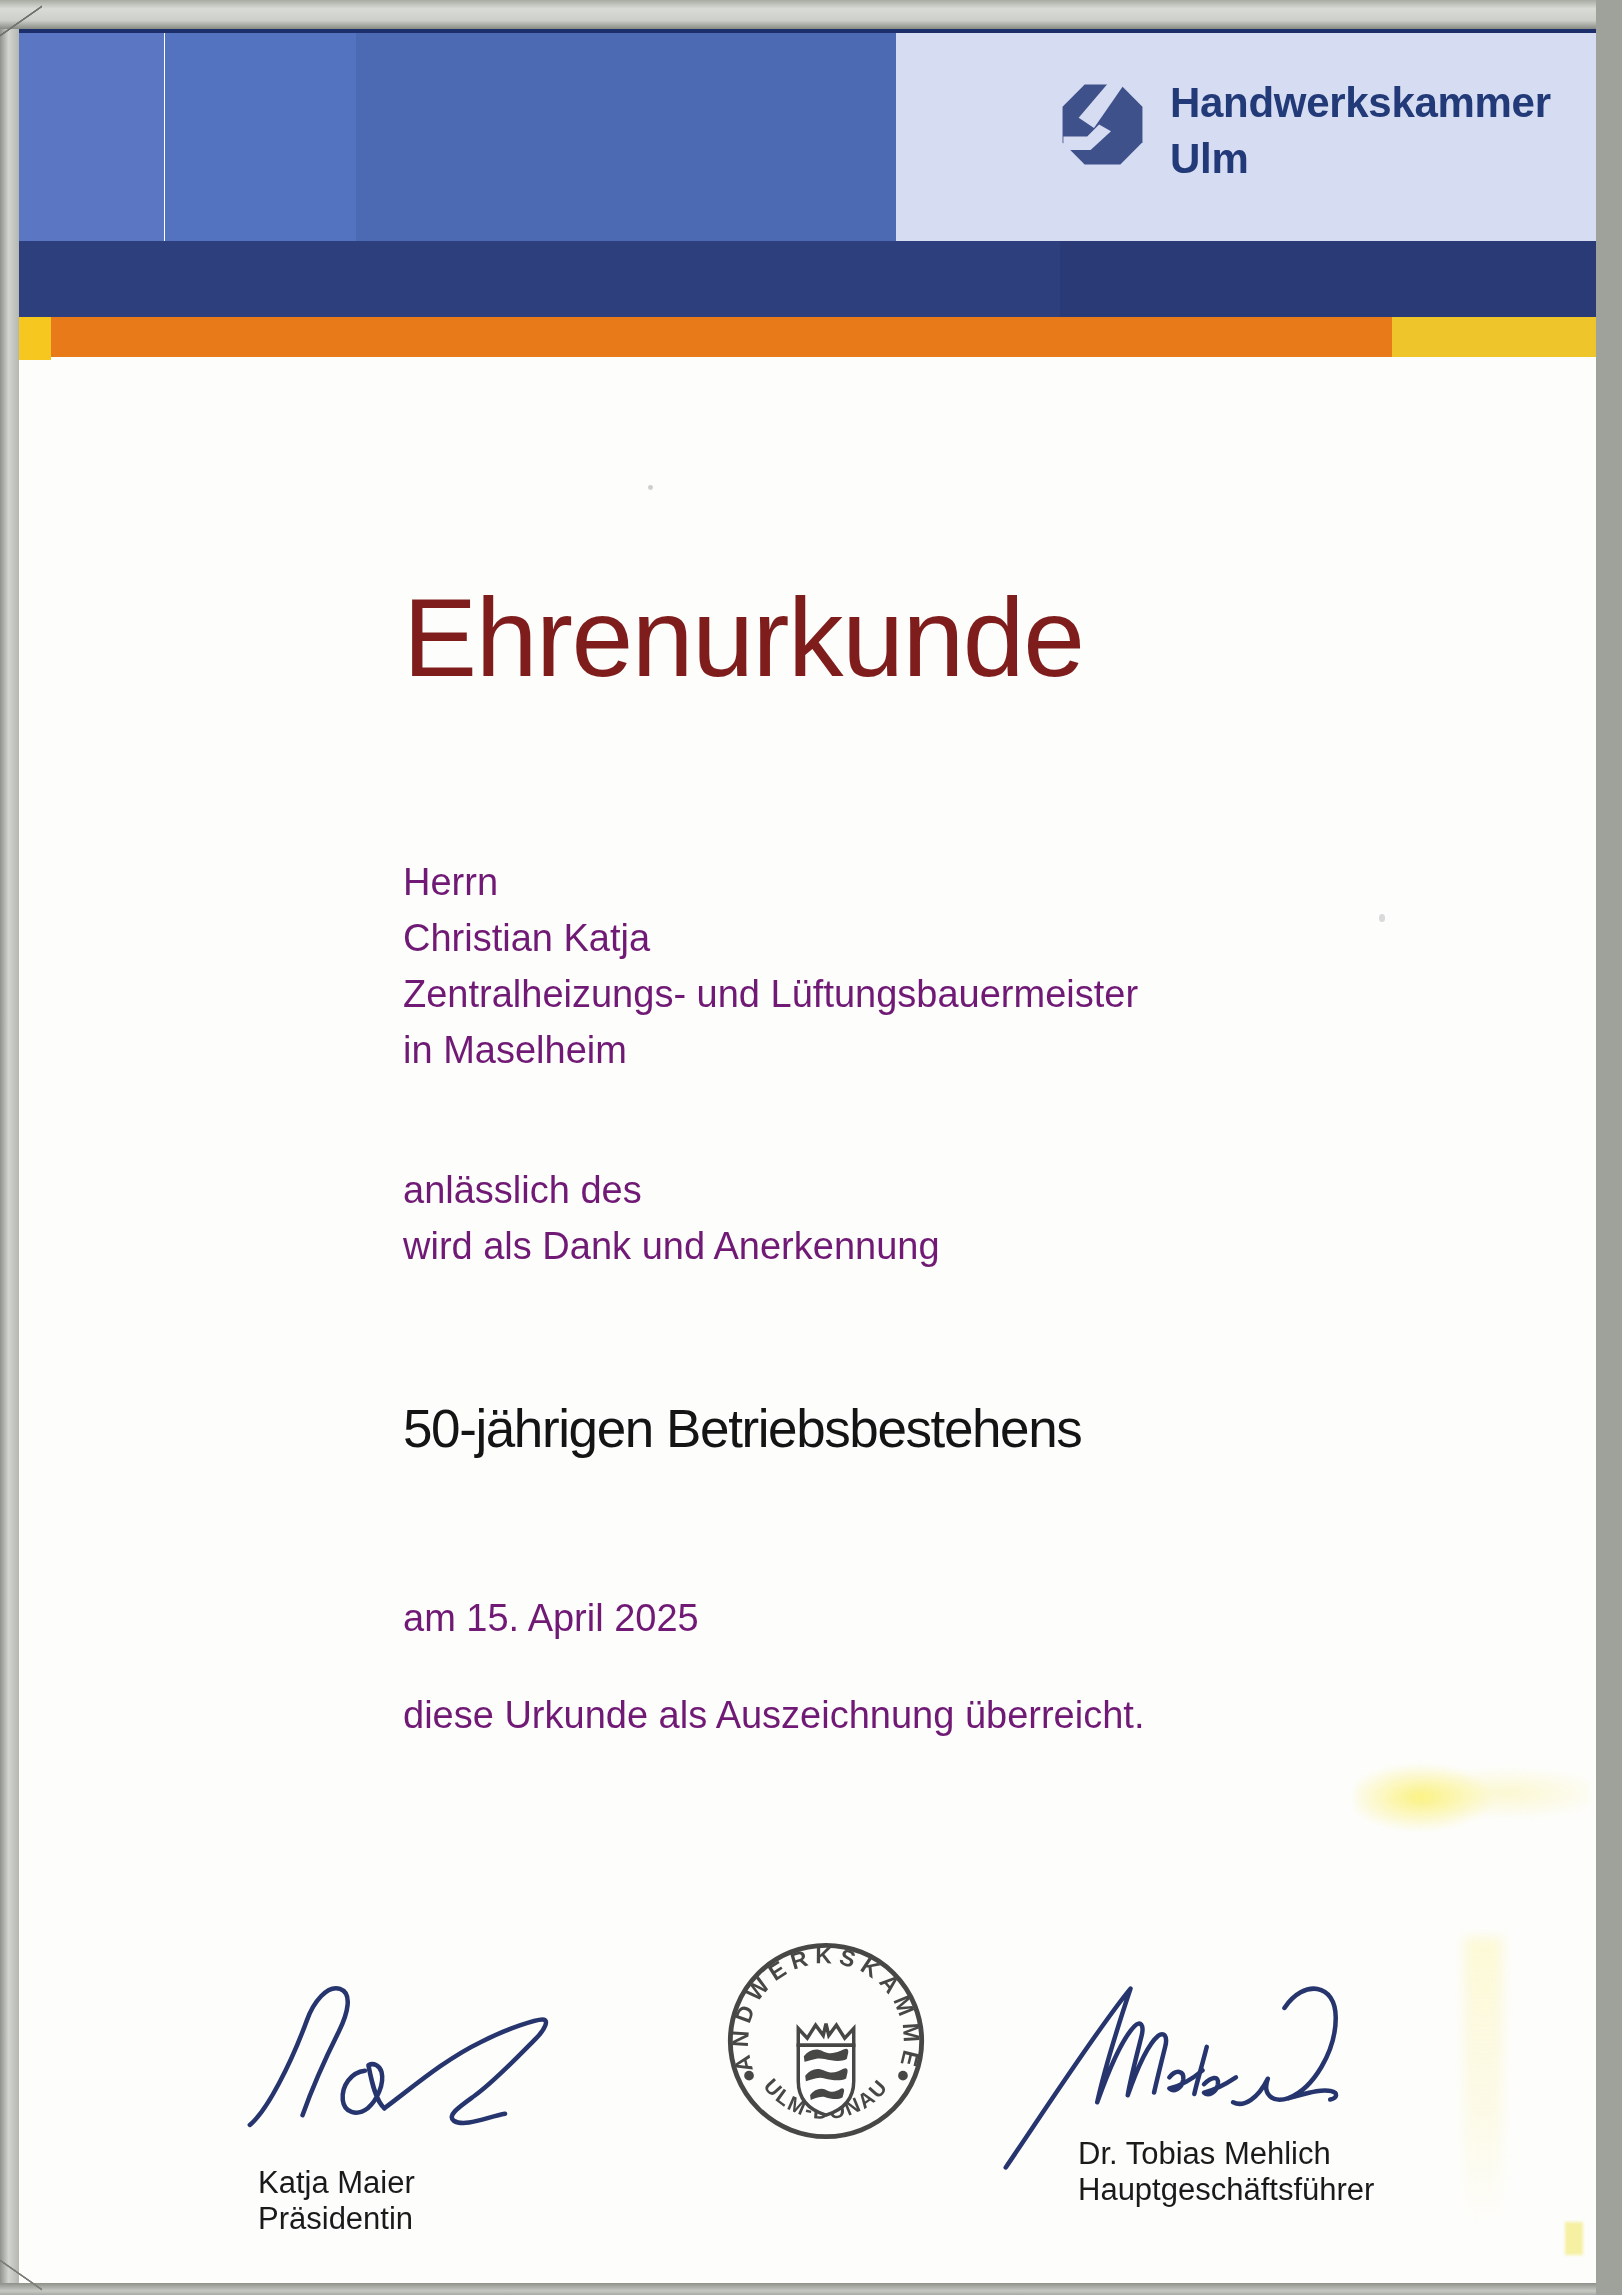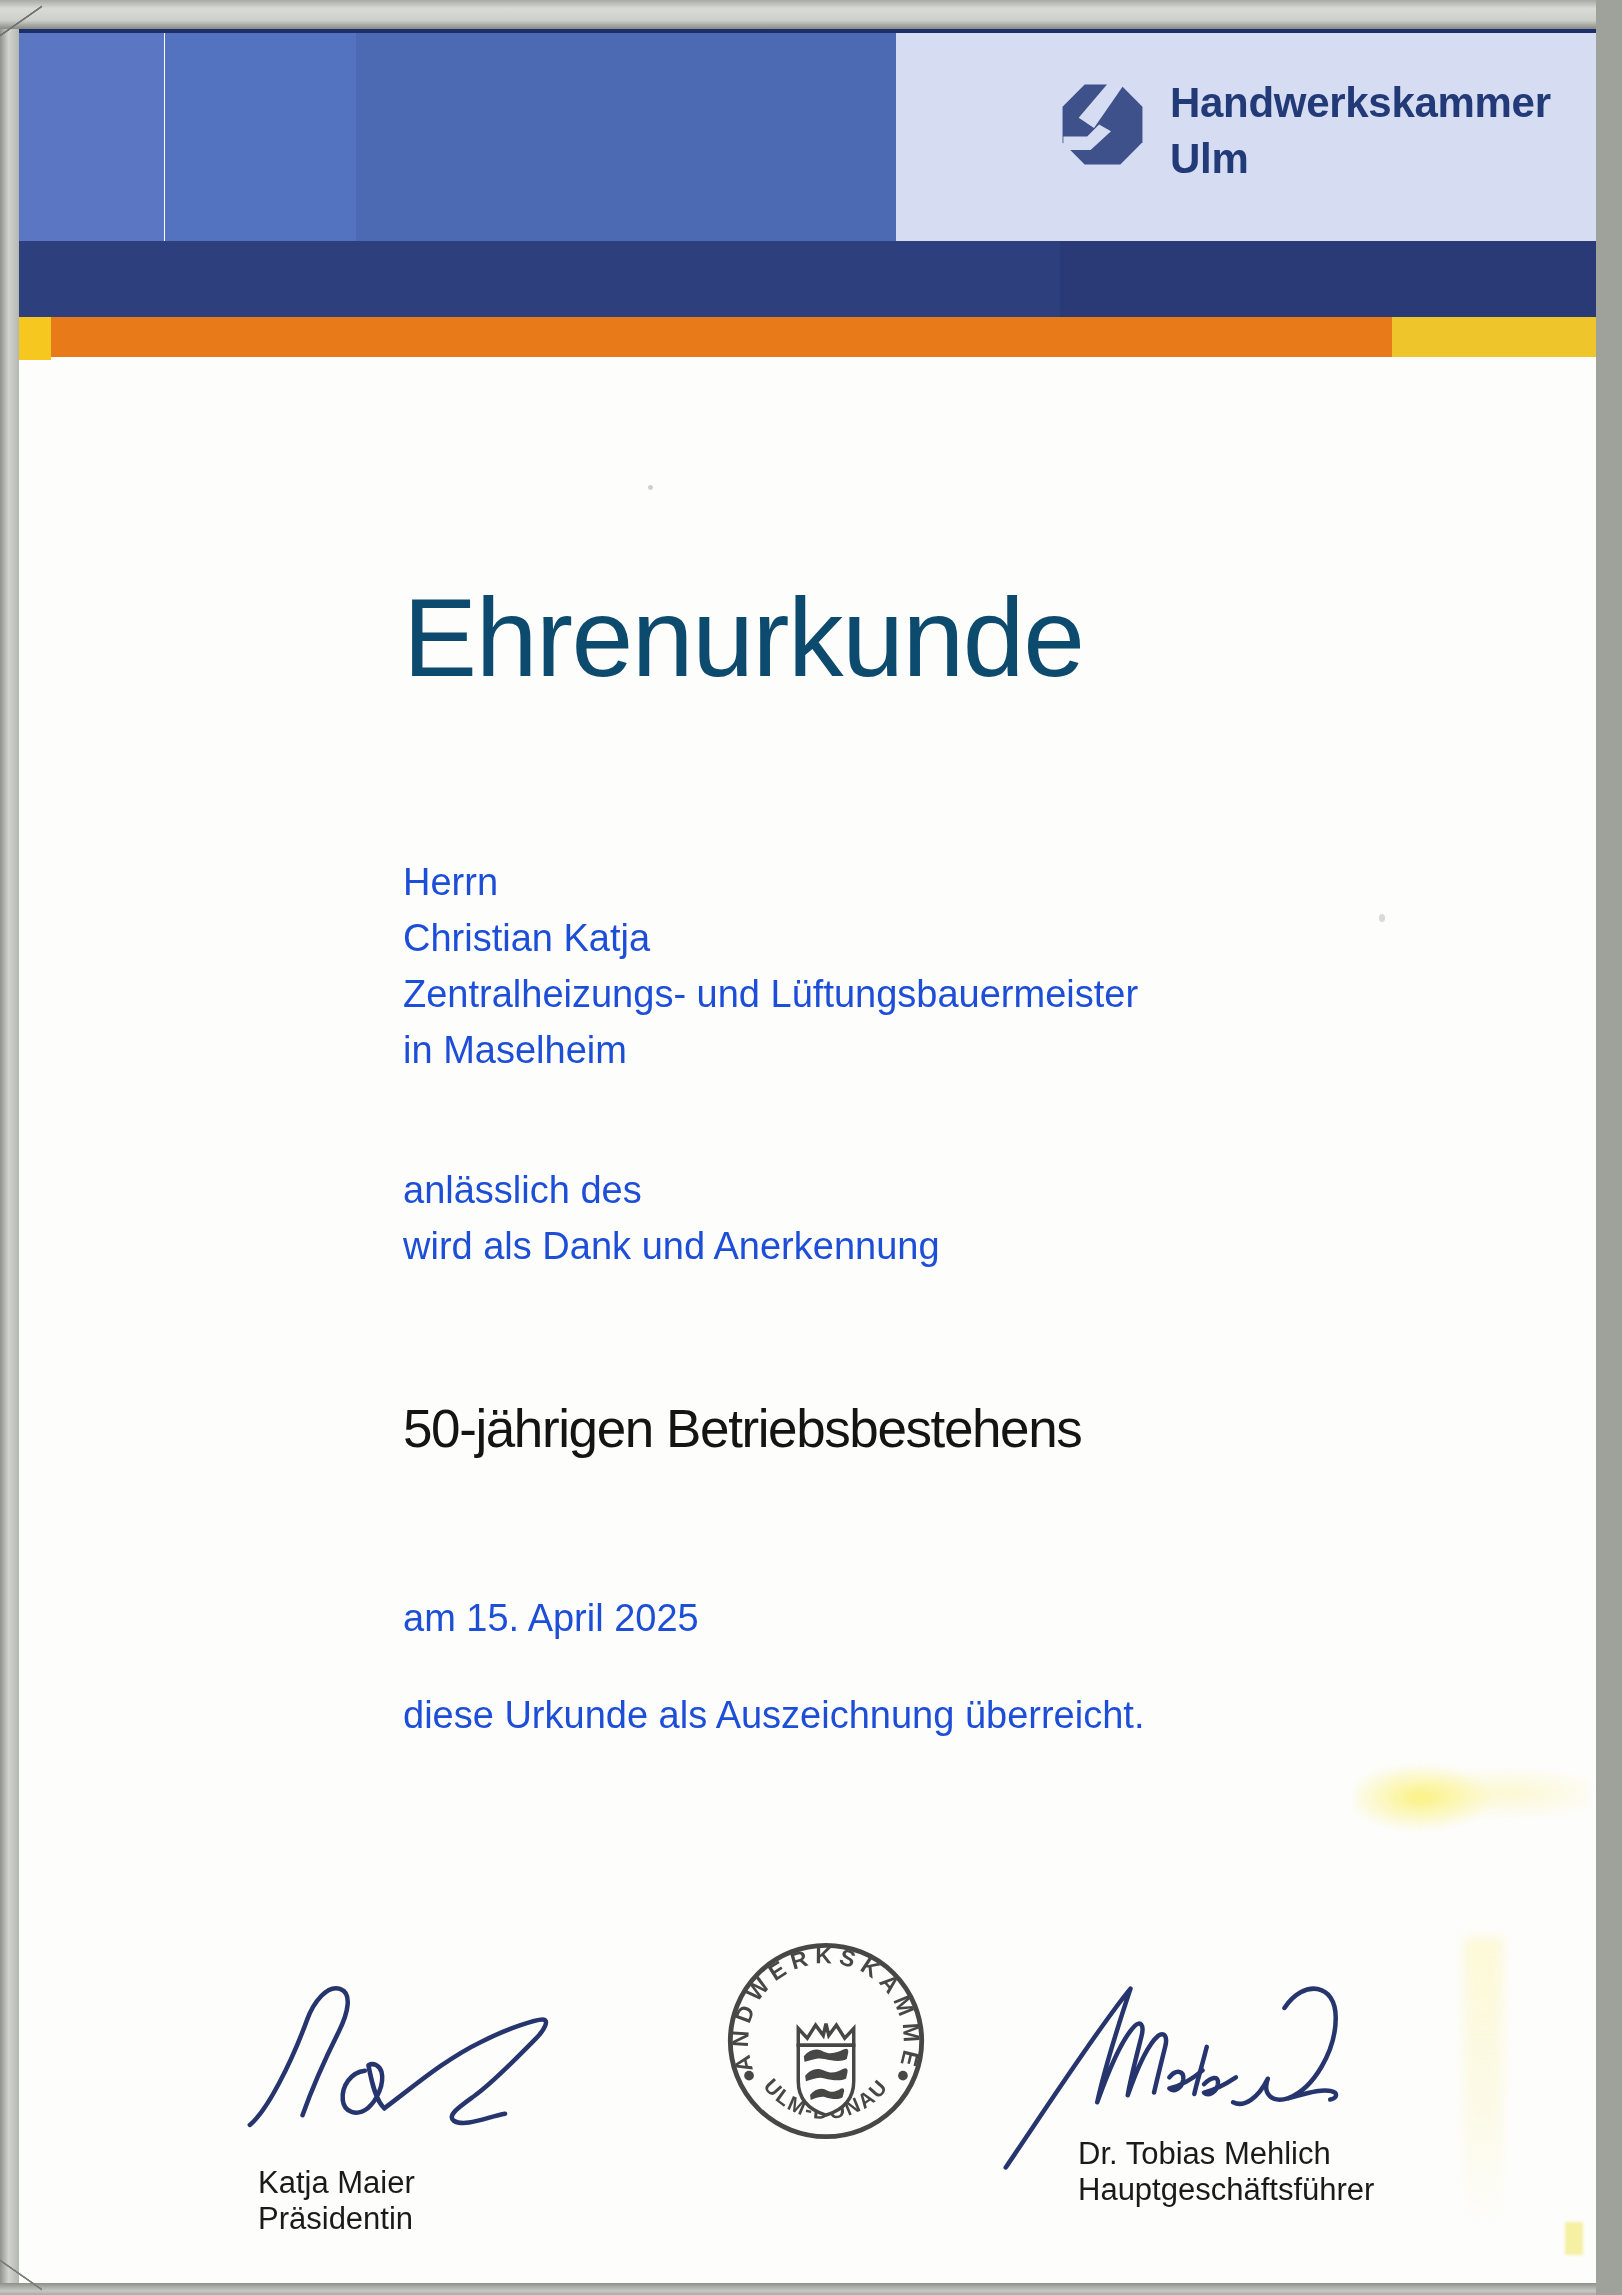--- a/index.html
+++ b/index.html
@@ -41,22 +41,22 @@
   .yellow-right{left:1392px;top:317px;width:213px;height:40px;background:#efc52c;}
 
   
   .logo{position:absolute;left:1060px;top:82px;width:85px;height:85px;}
   .wordmark{
     position:absolute;left:1170px;top:75px;color:#223a78;
     font-size:42px;font-weight:bold;line-height:56px;letter-spacing:-0.3px;
   }
 
   
-  .txt{position:absolute;color:#1d4ed8;}
-  .title{left:403px;top:583px;font-size:111px;line-height:1;letter-spacing:-1.4px;color:#0c4a6e;}
+  .txt{position:absolute;color:#701a75;}
+  .title{left:403px;top:583px;font-size:111px;line-height:1;letter-spacing:-1.4px;color:#7f1d1d;}
   .recipient{left:403px;top:854px;font-size:38px;line-height:56px;}
   .phrase{left:403px;top:1162px;font-size:38px;line-height:56px;}
   .occasion{left:403px;top:1398px;font-size:53px;font-weight:normal;letter-spacing:-1.4px;color:#141414;}
   .dateline{left:403px;top:1597px;font-size:38px;}
   .closing{left:403px;top:1694px;font-size:38px;}
 
   
   .sig{position:absolute;}
   .sig-left{left:229px;top:1979px;width:326px;height:160px;}
   .sig-right{left:993px;top:1965px;width:361px;height:208px;}

